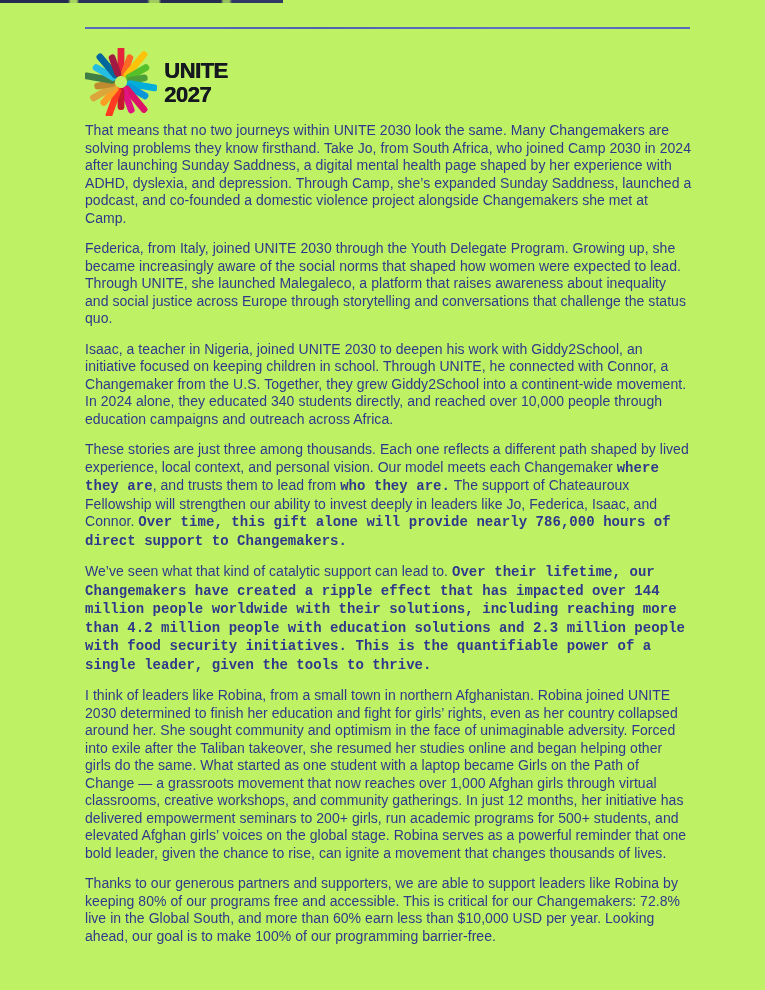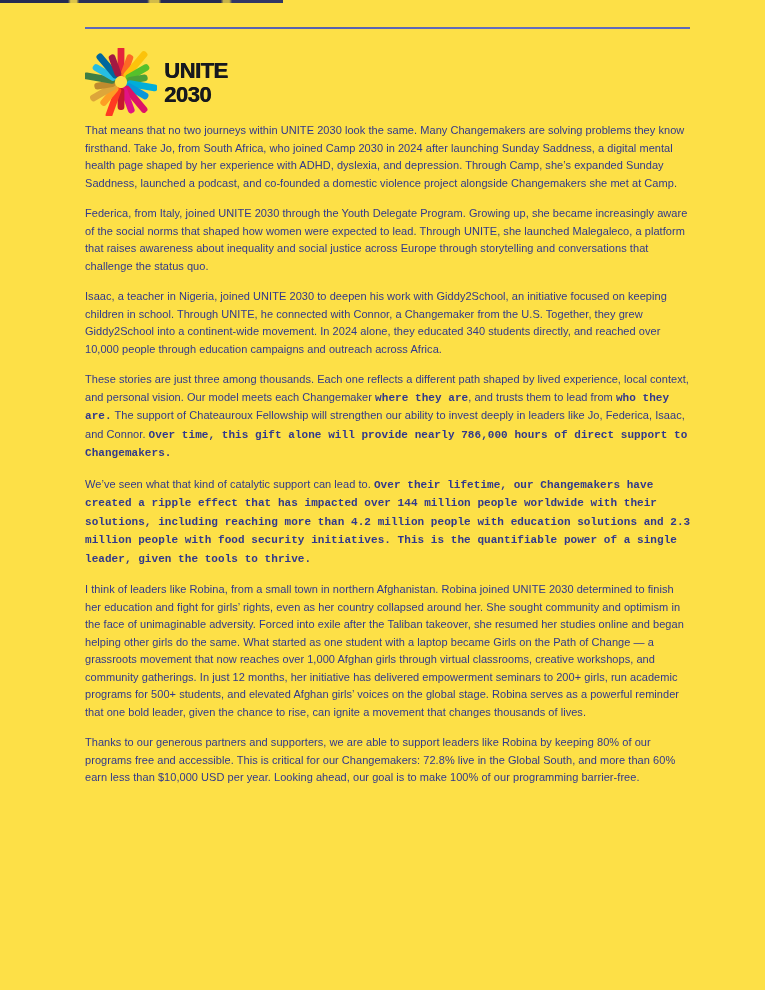--- a/index.html
+++ b/index.html
@@ -2,21 +2,21 @@
 <html><head>
 <meta charset="utf-8">
 <title>Document</title>
 <style>
   html, body { margin: 0; padding: 0; background: #e8e8e8; }
   .page {
     position: relative;
     width: 765px;
     height: 990px;
     margin: 0 auto;
-    background: #fde047;
+    background: #bef264;
     font-family: "Liberation Sans", sans-serif;
     overflow: hidden;
   }
   .scan-artifact-top {
     position: absolute;
     top: 0; left: 0;
     width: 283px; height: 3px;
     background: linear-gradient(90deg,
       #262b52 0%, #262b52 24%, rgba(38,43,82,0.15) 25%, rgba(38,43,82,0.15) 27%,
       #2b3158 28%, #2b3158 52%, rgba(38,43,82,0.2) 53%, rgba(38,43,82,0.2) 56%,
@@ -43,21 +43,21 @@
     font-size: 22px;
     line-height: 23px;
     letter-spacing: -0.5px;
     transform: scaleY(1.04);
     text-shadow: 0.6px 0 0 currentColor;
   }
   .letter-body {
     position: absolute;
     top: 122px; left: 85px;
     width: 607px;
-    font-size: 11px;
+    font-size: 14px;
     line-height: 17.5px;
     letter-spacing: 0.05px;
   }
   .para { margin: 0 0 13px 0; }
   .para .b { font-weight: bold; font-family: Liberation Mono, monospace; }
   .para .i { }
 </style>
 </head>
 <body>
 
@@ -87,21 +87,21 @@
             <rect x="6" y="-3.4" width="21" height="6.8" rx="3" fill="#bf8b2e" transform="rotate(170)"></rect>
             <rect x="6" y="-3.4" width="32" height="6.8" rx="3" fill="#3f7e44" transform="rotate(190)"></rect>
             <rect x="6" y="-3.4" width="26" height="6.8" rx="3" fill="#26bde2" transform="rotate(210)"></rect>
             <rect x="6" y="-3.4" width="30" height="6.8" rx="3" fill="#00689d" transform="rotate(230)"></rect>
             <rect x="6" y="-3.4" width="23" height="6.8" rx="3" fill="#a21942" transform="rotate(250)"></rect>
           </g>
       </svg>
     </span>
     <span class="logo-text" style="color: rgb(22, 24, 31);">
       <div>UNITE</div>
-      <div>2030</div>
+      <div>2027</div>
     </span>
   </div>
 
   <div class="letter-body" style="color: rgb(49, 56, 140);">
       <p class="para"><span>That means that no two journeys within UNITE 2030 look the same. Many Changemakers are solving problems they know firsthand. Take Jo, from South Africa, who joined Camp 2030 in 2024 after launching Sunday Saddness, a digital mental health page shaped by her experience with ADHD, dyslexia, and depression. Through Camp, she’s expanded Sunday Saddness, launched a podcast, and co-founded a domestic violence project alongside Changemakers she met at Camp.</span></p>
       <p class="para"><span>Federica, from Italy, joined UNITE 2030 through the Youth Delegate Program. Growing up, she became increasingly aware of the social norms that shaped how women were expected to lead. Through UNITE, she launched Malegaleco, a platform that raises awareness about inequality and social justice across Europe through storytelling and conversations that challenge the status quo.</span></p>
       <p class="para"><span>Isaac, a teacher in Nigeria, joined UNITE 2030 to deepen his work with Giddy2School, an initiative focused on keeping children in school. Through UNITE, he connected with Connor, a Changemaker from the U.S. Together, they grew Giddy2School into a continent-wide movement. In 2024 alone, they educated 340 students directly, and reached over 10,000 people through education campaigns and outreach across Africa.</span></p>
       <p class="para"><span>These stories are just three among thousands. Each one reflects a different path shaped by lived experience, local context, and personal vision. Our model meets each Changemaker </span><span class="b">where they are</span><span>, and trusts them to lead from </span><span class="b">who they are.</span><span> The support of Chateauroux Fellowship will strengthen our ability to invest deeply in leaders like Jo, Federica, Isaac, and Connor. </span><span class="b">Over time, this gift alone will provide nearly 786,000 hours of direct support to Changemakers.</span></p>
       <p class="para"><span>We’ve seen what that kind of catalytic support can lead to. </span><span class="b">Over their lifetime, our Changemakers have created a ripple effect that has impacted over 144 million people worldwide with their solutions, including reaching more than 4.2 million people with education solutions and 2.3 million people with food security initiatives. This is the quantifiable power of a single leader, given the tools to thrive.</span></p>
       <p class="para"><span>I think of leaders like Robina, from a small town in northern Afghanistan. Robina joined UNITE 2030 determined to finish her education and fight for girls’ rights, even as her country collapsed around her. She sought community and optimism in the face of unimaginable adversity. Forced into exile after the Taliban takeover, she resumed her studies online and began helping other girls do the same. What started as one student with a laptop became </span><span class="i">Girls on the Path of Change</span><span> — a grassroots movement that now reaches over 1,000 Afghan girls through virtual classrooms, creative workshops, and community gatherings. In just 12 months, her initiative has delivered empowerment seminars to 200+ girls, run academic programs for 500+ students, and elevated Afghan girls’ voices on the global stage. Robina serves as a powerful reminder that one bold leader, given the chance to rise, can ignite a movement that changes thousands of lives.</span></p>

